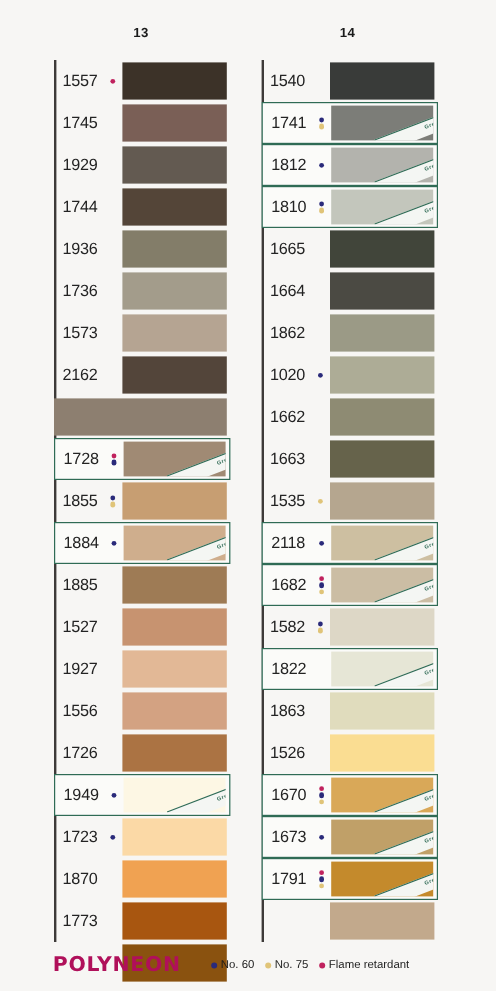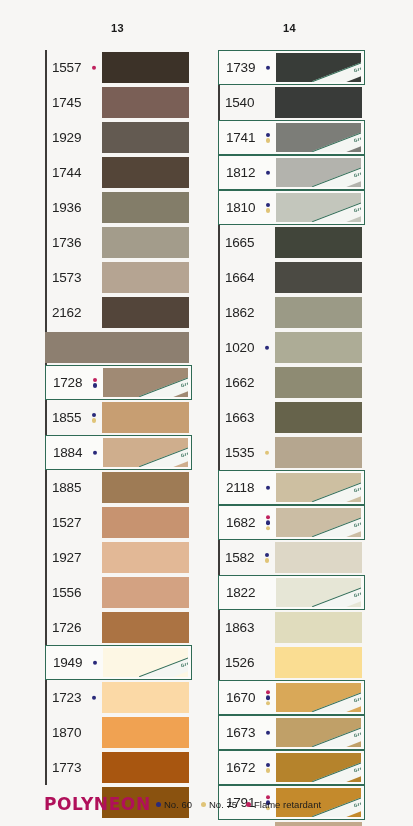--- a/index.html
+++ b/index.html
@@ -167,21 +167,21 @@
     position: absolute;
     left: 44px;
     font-size: 17px;
     font-weight: bold;
     color: #b0105a;
     letter-spacing: 0.6px;
     font-family: "DejaVu Sans", sans-serif;
   }
   .legend {
     position: absolute;
-    left: 156px;
+    left: 176px;
     display: flex;
     align-items: center;
     gap: 9px;
   }
   .legend-item {
     display: flex;
     align-items: center;
     gap: 3px;
     font-size: 9.5px;
     color: #1c1c1c;
@@ -403,33 +403,20 @@
             <div class="row-label"></div>
             <div class="swatch-wrap">
               <div class="swatch" style="background: rgb(138, 82, 15);"></div>
             </div>
           </div>
         </div>
     </div>
     <div class="column c14">
       <div class="col-rule"></div>
       <div class="rows">
-          <div class="row bordered">
-            <div class="row-label">
-              <span class="row-num">1739</span>
-              <span class="dots">
-                <span class="dot" style="background: rgb(42, 42, 122);"></span>
-              </span>
-            </div>
-            <div class="swatch-wrap">
-              <div class="swatch" style="background: rgb(56, 60, 56);">
-                <div class="green-banner">Green</div>
-              </div>
-            </div>
-          </div>
           <div class="row">
             <div class="row-label">
               <span class="row-num">1540</span>
             </div>
             <div class="swatch-wrap">
               <div class="swatch" style="background: rgb(57, 59, 57);"></div>
             </div>
           </div>
           <div class="row bordered">
             <div class="row-label">
@@ -617,34 +604,20 @@
           </div>
           <div class="row bordered">
             <div class="row-label">
               <span class="row-num">1673</span>
               <span class="dots">
                 <span class="dot" style="background: rgb(42, 42, 122);"></span>
               </span>
             </div>
             <div class="swatch-wrap">
               <div class="swatch" style="background: rgb(192, 160, 104);">
-                <div class="green-banner">Green</div>
-              </div>
-            </div>
-          </div>
-          <div class="row bordered">
-            <div class="row-label">
-              <span class="row-num">1672</span>
-              <span class="dots">
-                <span class="dot" style="background: rgb(42, 42, 122);"></span>
-                <span class="dot" style="background: rgb(224, 196, 120);"></span>
-              </span>
-            </div>
-            <div class="swatch-wrap">
-              <div class="swatch" style="background: rgb(181, 131, 44);">
                 <div class="green-banner">Green</div>
               </div>
             </div>
           </div>
           <div class="row bordered">
             <div class="row-label">
               <span class="row-num">1791</span>
               <span class="dots">
                 <span class="dot" style="background: rgb(192, 34, 94);"></span>
                 <span class="dot" style="background: rgb(42, 42, 122);"></span>

